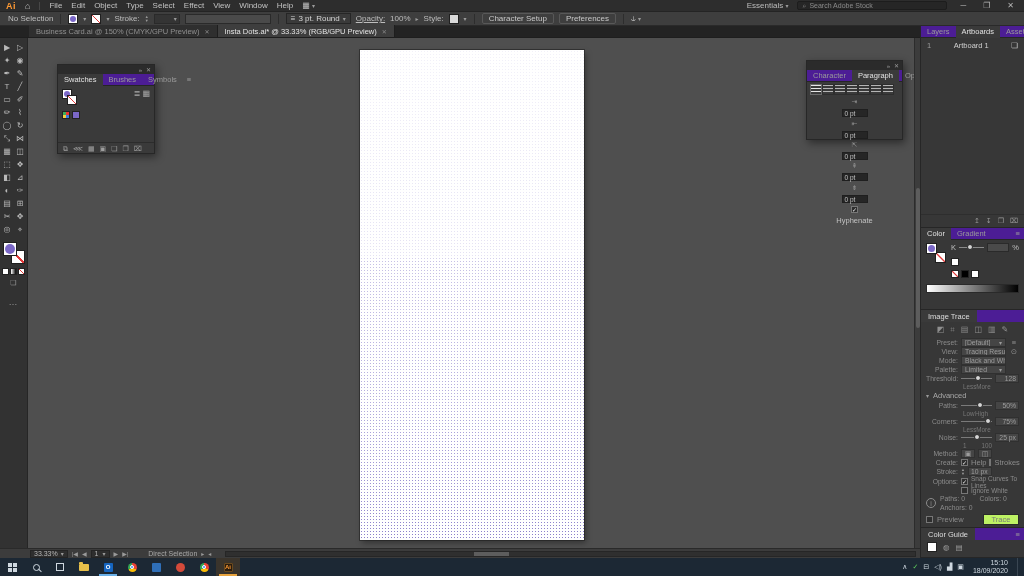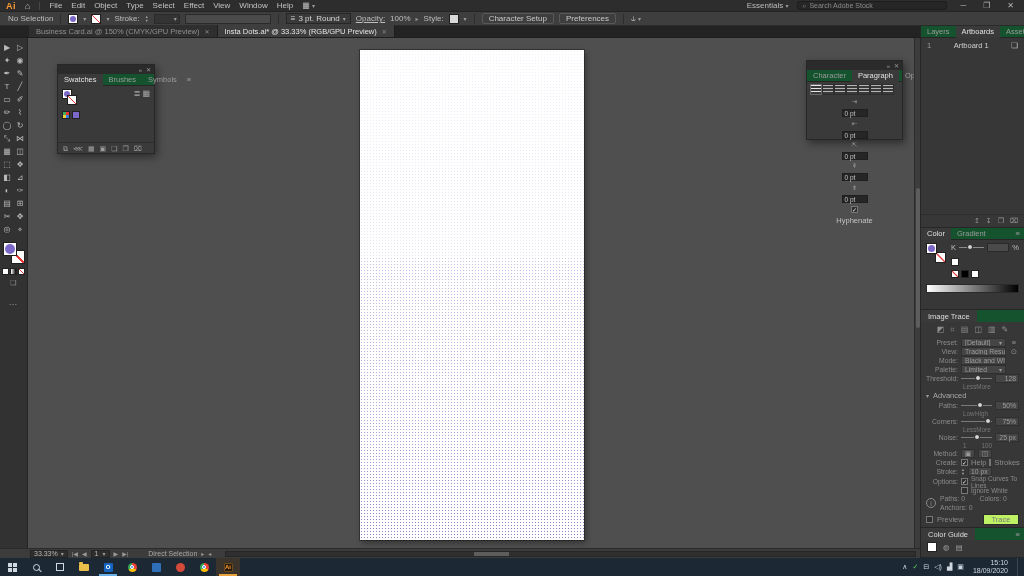--- a/index.html
+++ b/index.html
@@ -52,21 +52,21 @@
   
   #canvas{position:absolute;left:28px;top:38px;width:886px;height:510px;background:#4f4f4f;overflow:hidden;}
   #artboard{position:absolute;left:332px;top:12px;width:224px;height:490px;background:#ffffff;box-shadow:0 0 0 1px rgba(30,30,30,.55),2px 3px 6px rgba(0,0,0,.35);}
   #artboard::after{content:"";position:absolute;inset:0;
     background-image:radial-gradient(circle,var(--dot) .7px,transparent .8px);background-size:3px 3px;
     -webkit-mask-image:linear-gradient(180deg,rgba(0,0,0,.10) 0%,rgba(0,0,0,.16) 20%,rgba(0,0,0,.22) 42%,rgba(0,0,0,.46) 43%,rgba(0,0,0,.62) 72%,rgba(0,0,0,.95) 100%);
     mask-image:linear-gradient(180deg,rgba(0,0,0,.10) 0%,rgba(0,0,0,.16) 20%,rgba(0,0,0,.22) 42%,rgba(0,0,0,.46) 43%,rgba(0,0,0,.62) 72%,rgba(0,0,0,.95) 100%);}
   
   .fpanel{position:absolute;background:#3a3a3a;border:1px solid #272727;box-shadow:2px 3px 8px rgba(0,0,0,.45);font-size:7.5px;}
   .ftitle{height:9px;background:#2b2b2b;display:flex;align-items:center;justify-content:flex-end;gap:4px;padding:0 3px;color:#9a9a9a;font-size:6px;}
-  .ptabs{display:flex;align-items:center;background:#14532d;height:12px;border-bottom:1px solid #262626;}
+  .ptabs{display:flex;align-items:center;background:#4c1d95;height:12px;border-bottom:1px solid #262626;}
   .ptab{padding:0 6px;height:12px;display:flex;align-items:center;color:#9a9a9a;white-space:nowrap;}
   .ptab.active{background:#3a3a3a;color:#e0e0e0;}
   .pmenu{margin-left:auto;padding:0 4px;color:#9a9a9a;}
   #swatchespanel{left:29px;top:26px;width:98px;height:90px;}
   #swatchespanel .body{padding:3px 4px;position:relative;height:56px;}
   .viewtoggles{position:absolute;right:4px;top:3px;display:flex;gap:2px;color:#aaa;font-size:8px;}
   .minirow{display:flex;gap:2px;margin-top:4px;}
   .msw{width:8px;height:8px;border:1px solid #222;}
   .msw.reg{background:conic-gradient(#e33 0 25%,#3a7de0 0 50%,#f4d03f 0 75%,#3fae5a 0);}
   .msw.pur{background:var(--accent);}
@@ -91,21 +91,21 @@
   .abfooter{margin-top:auto;display:flex;justify-content:flex-end;gap:6px;padding:2px 6px;color:#9a9a9a;font-size:7px;border-top:1px solid #2e2e2e;}
   .colorbody{padding:3px 5px;display:flex;gap:5px;}
   .fsmini{position:relative;width:20px;height:20px;flex:none;}
   .fsmini .fsq{width:11px;height:11px;}
   .kcol{flex:1;}
   .krow{display:flex;align-items:center;gap:3px;color:#bdbdbd;}
   .ktrack{flex:1;height:1px;background:#8a8a8a;position:relative;}
   .knob{position:absolute;top:-3px;width:6px;height:6px;border-radius:50%;background:#d6d6d6;border:1px solid #2a2a2a;}
   .kval{width:22px;height:9px;background:#4a4a4a;border:1px solid #2a2a2a;}
   .ramp{margin:3px 5px 4px;height:9px;background:linear-gradient(90deg,#ffffff,#000000);border:1px solid #2a2a2a;}
-  .tracehead{height:12px;background:#14532d;display:flex;align-items:center;}
+  .tracehead{height:12px;background:#4c1d95;display:flex;align-items:center;}
   .tracetab{background:#3a3a3a;height:12px;display:flex;align-items:center;padding:0 7px;color:#dedede;}
   .ticons{display:flex;justify-content:center;gap:6px;padding:3px 0;color:#8f8f8f;font-size:8px;}
   .itrow{display:flex;align-items:center;gap:3px;padding:0 5px;height:11px;color:#8b8b8b;}
   .itlbl{width:32px;text-align:right;flex:none;font-size:6.8px;}
   .itdd{flex:1;height:9px;background:#454545;border:1px solid #303030;display:flex;align-items:center;justify-content:space-between;padding:0 3px;color:#9d9d9d;font-size:6.8px;overflow:hidden;white-space:nowrap;}
   .iticon{width:10px;text-align:center;color:#8f8f8f;}
   .itslider{flex:1;height:1px;background:#7a7a7a;position:relative;}
   .itval{width:24px;height:9px;background:#454545;border:1px solid #303030;text-align:right;padding:0 2px;font-size:6.8px;color:#9d9d9d;flex:none;}
   .itsub{display:flex;justify-content:space-between;padding:0 36px 0 42px;color:#777;font-size:6.3px;height:8px;}
   .itsub3{display:flex;justify-content:space-between;padding:0 32px 0 42px;color:#777;font-size:6.3px;height:7px;}

